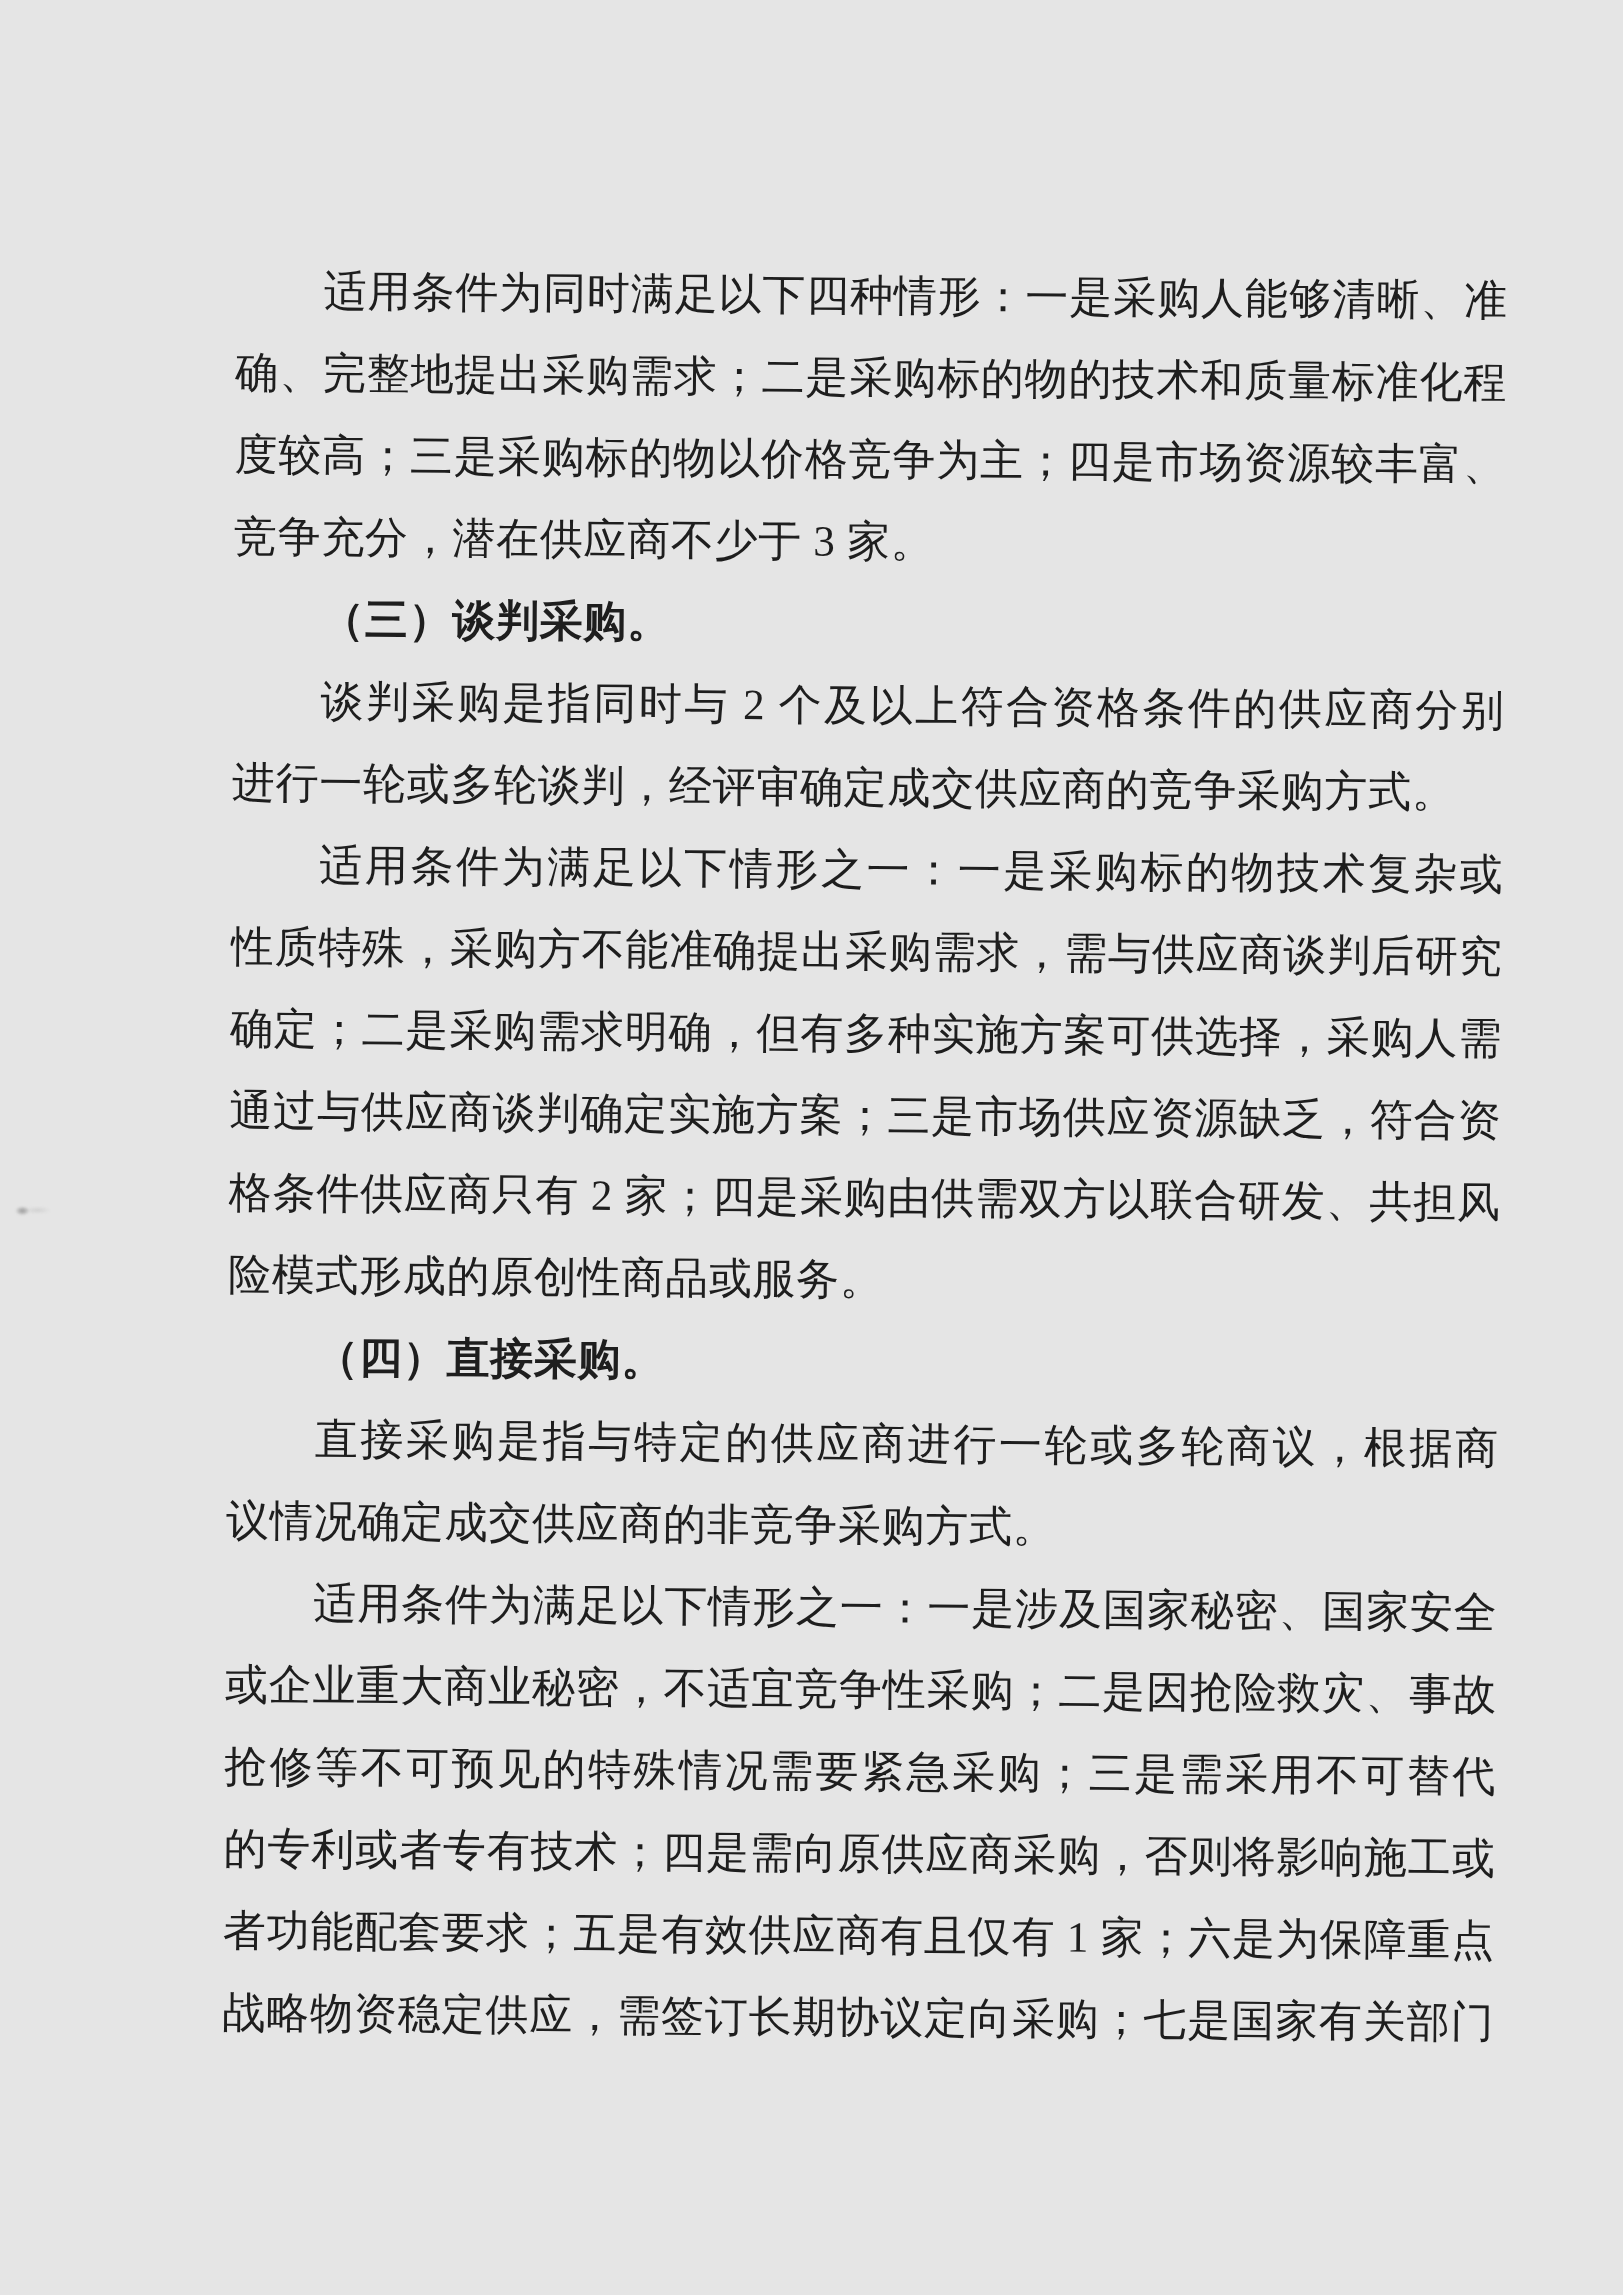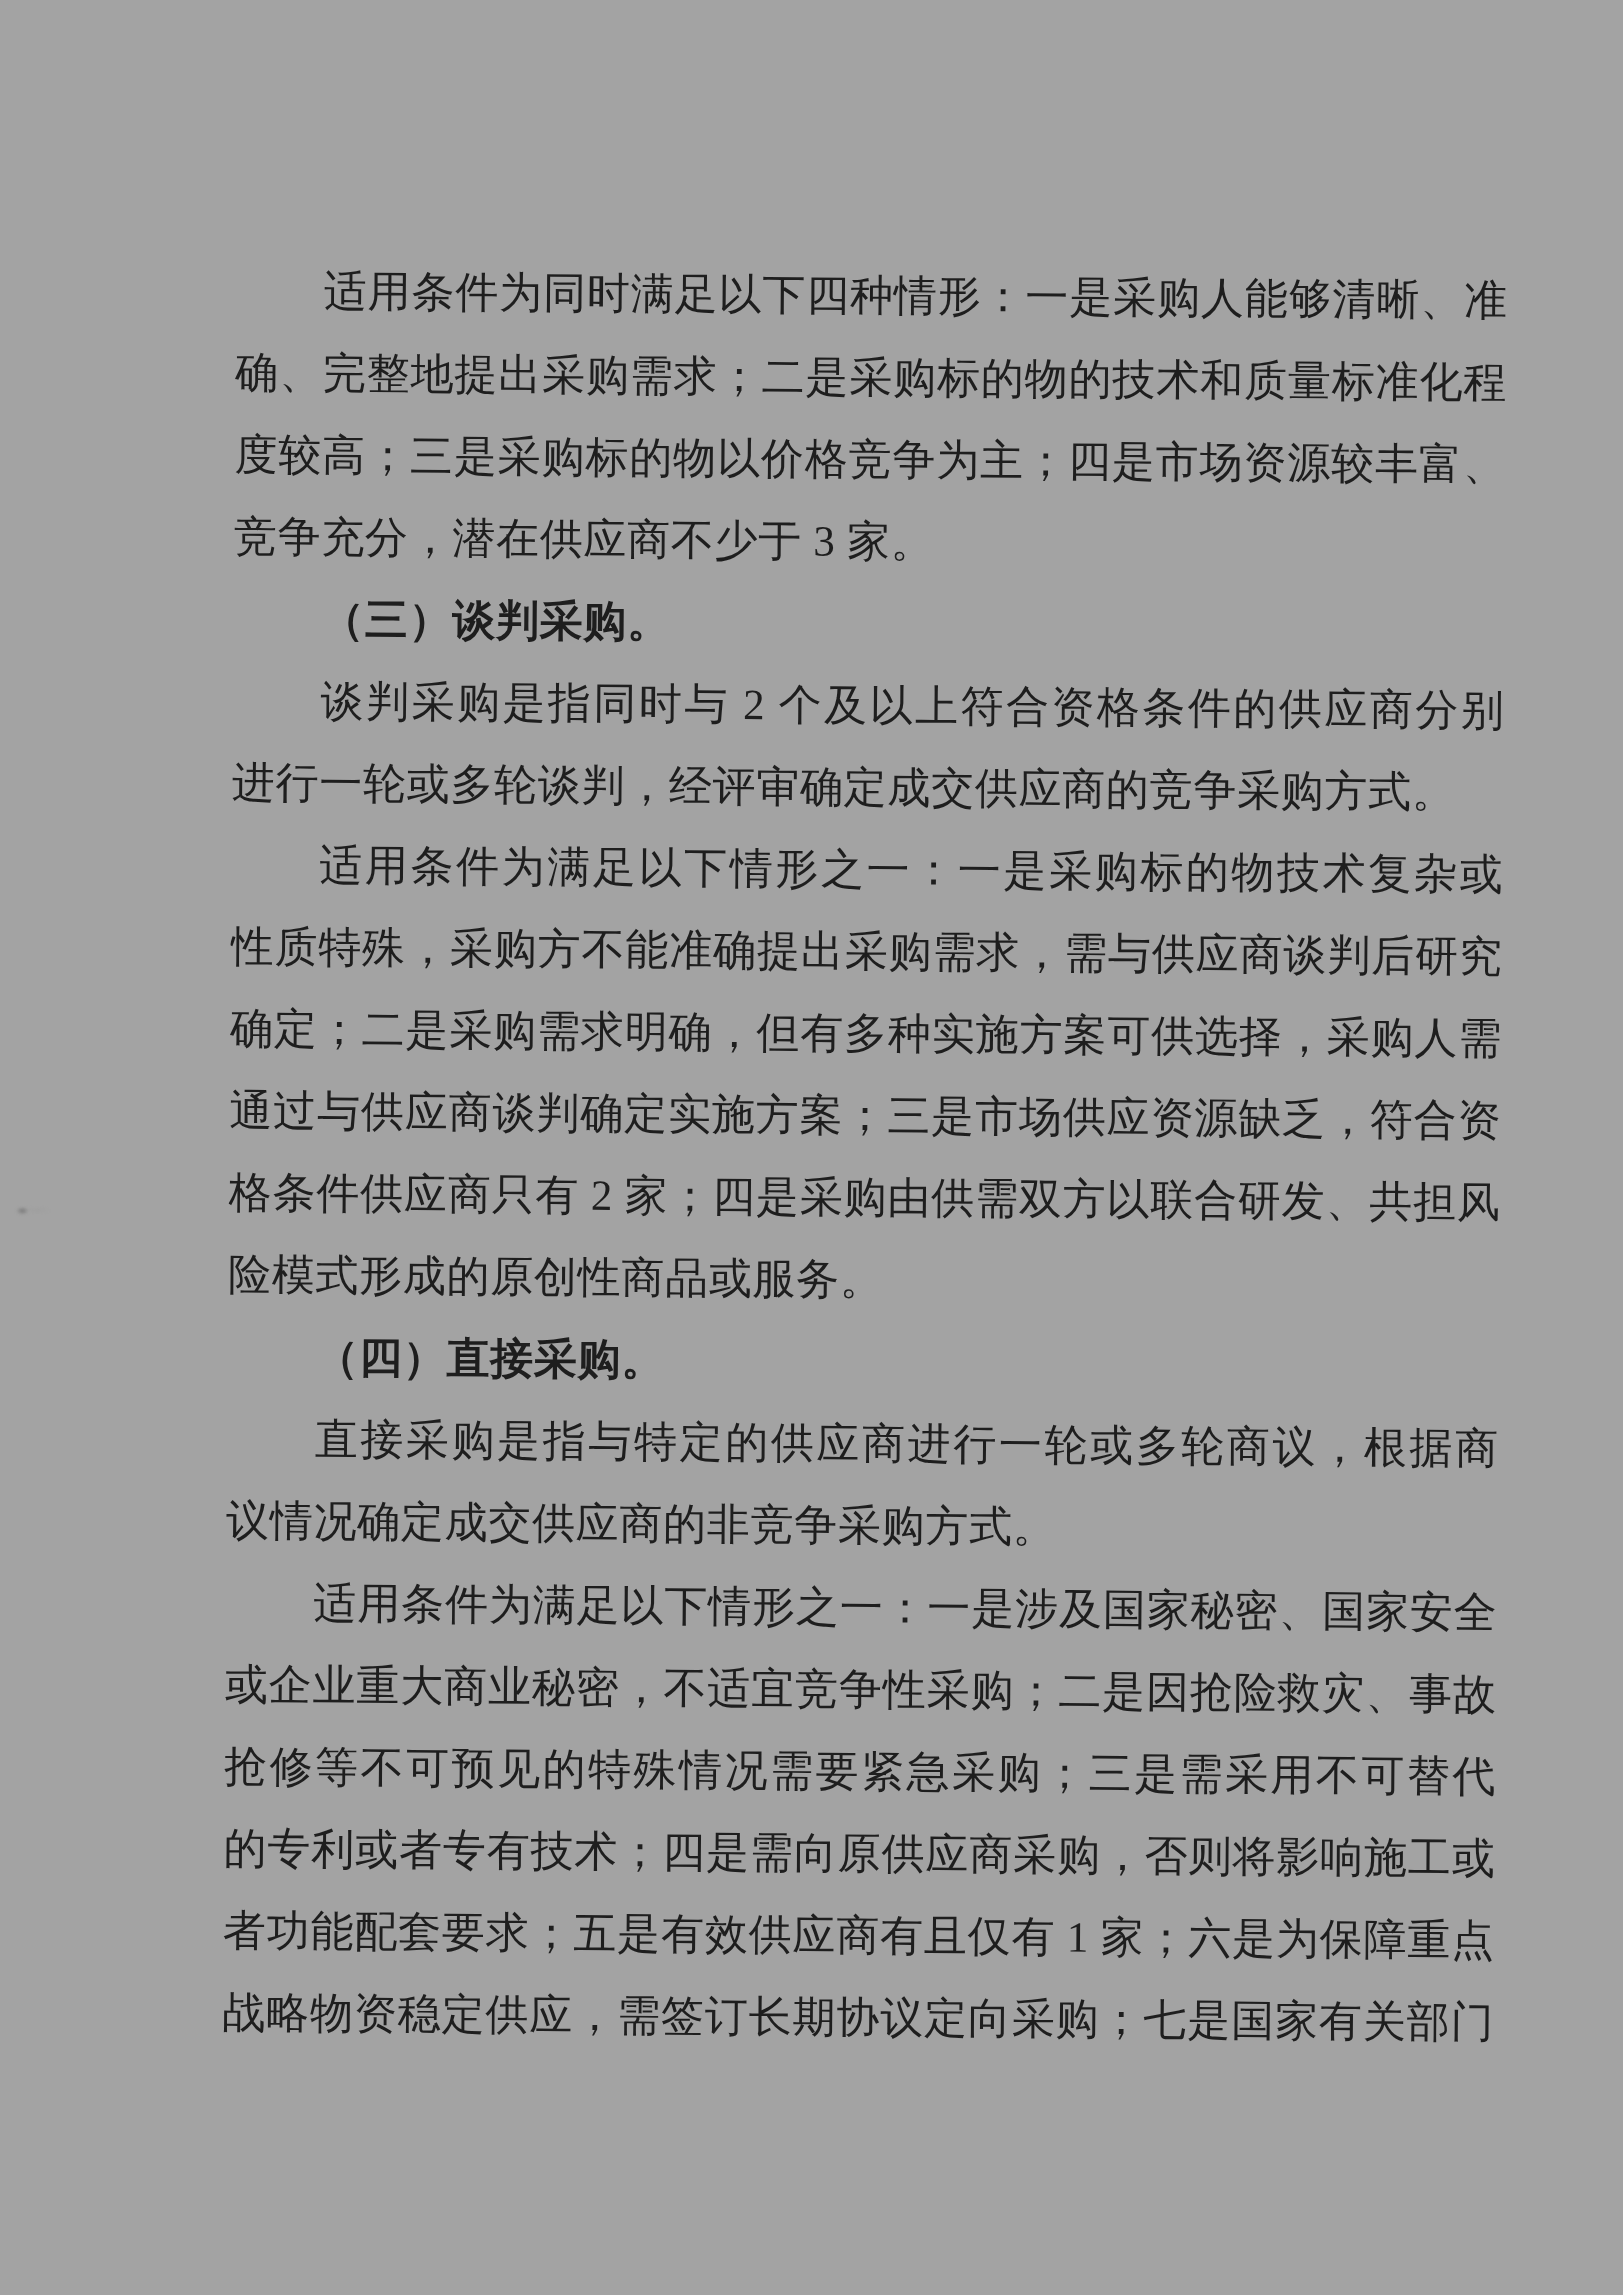--- a/index.html
+++ b/index.html
@@ -4,21 +4,21 @@
 <style>
   html, body {
     margin: 0;
     padding: 0;
     background: #ffffff;
   }
   .page {
     position: relative;
     width: 1623px;
     height: 2295px;
-    background: #a3a3a3;
+    background: #e5e5e5;
     overflow: hidden;
     font-family: "Liberation Serif", "DejaVu Serif", serif;
   }
   .text-block {
     position: absolute;
     left: 229px;
     top: 255px;
     width: 1272px;
     color: #1e1e1e;
     font-size: 43px;

